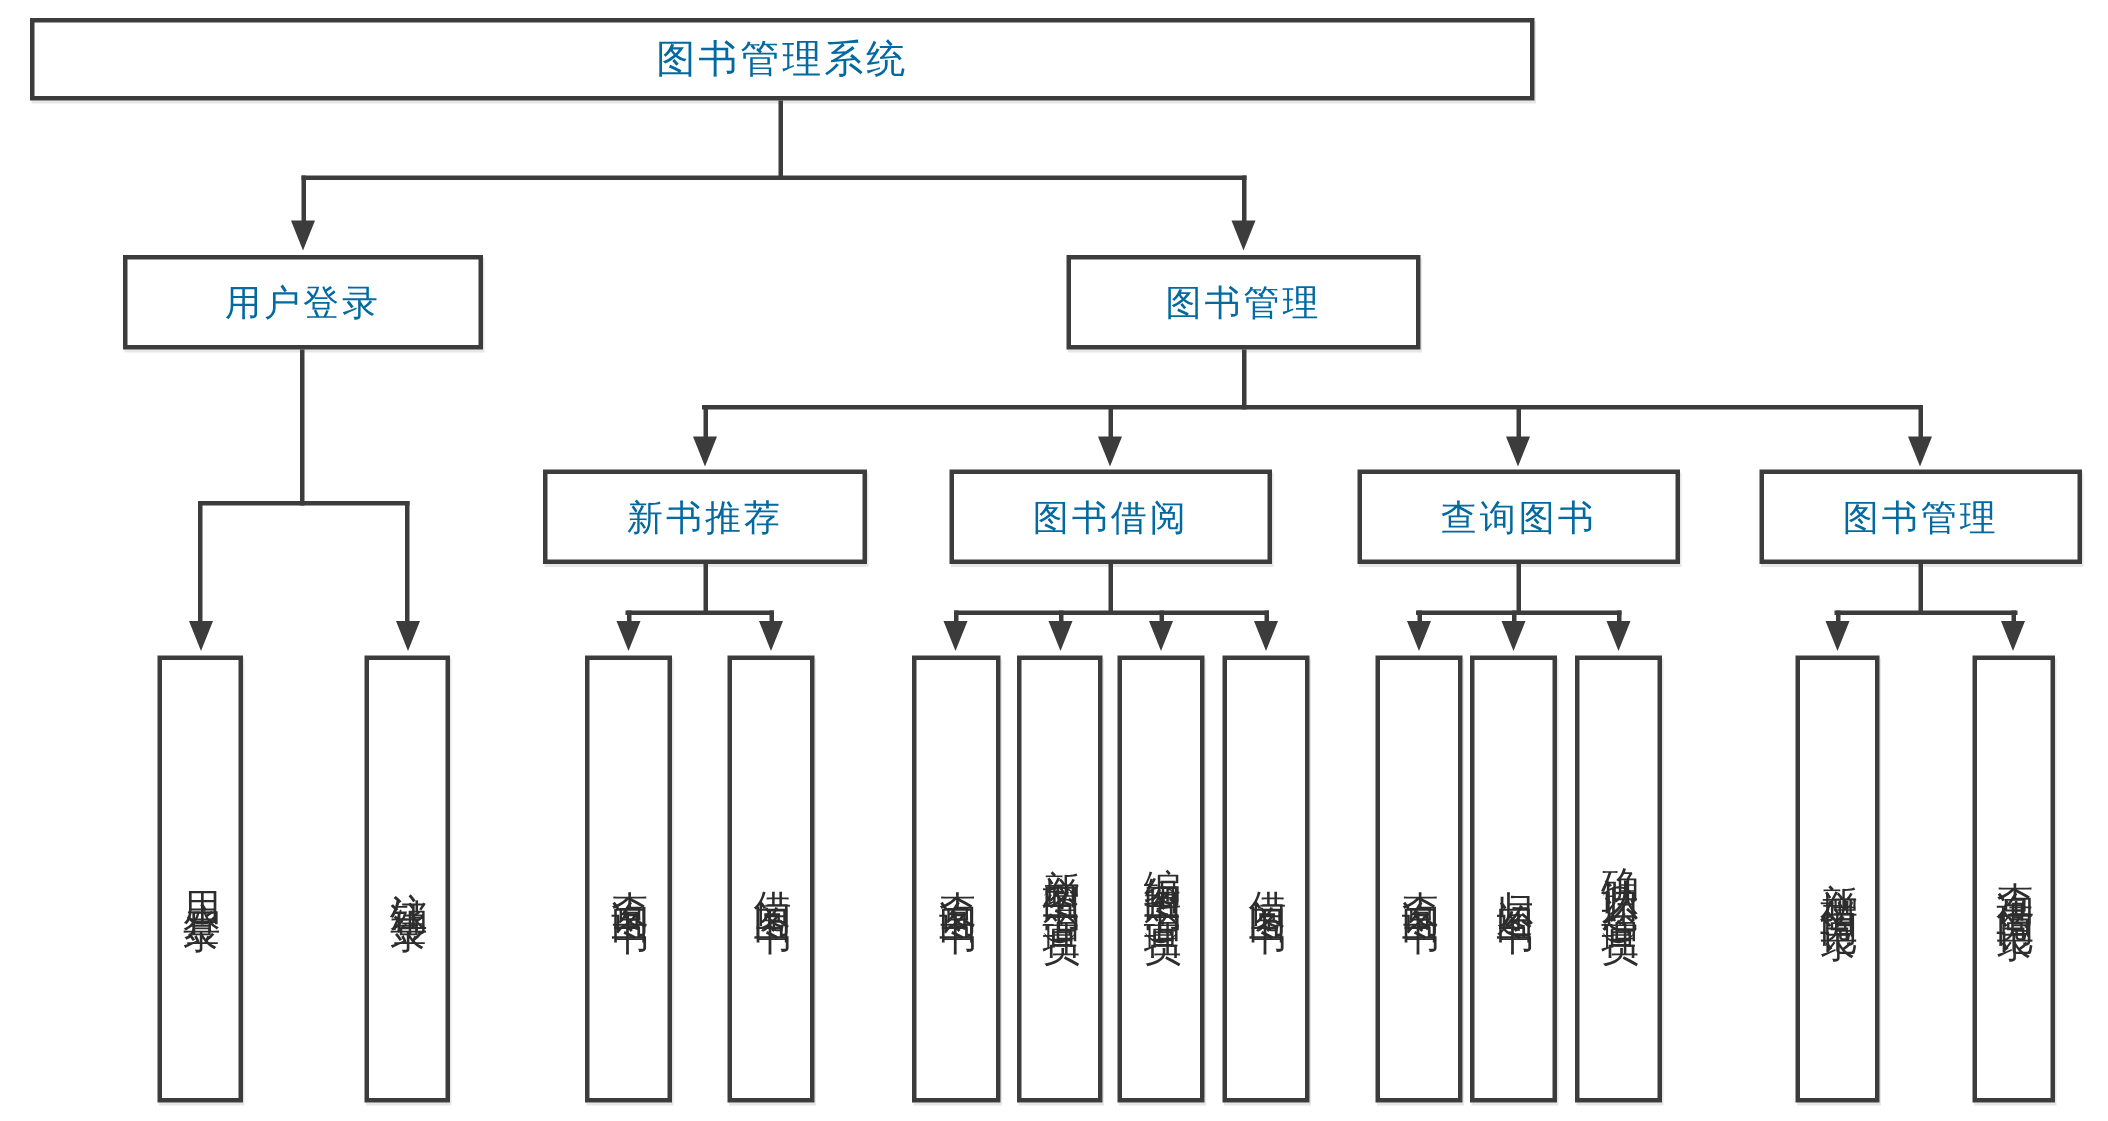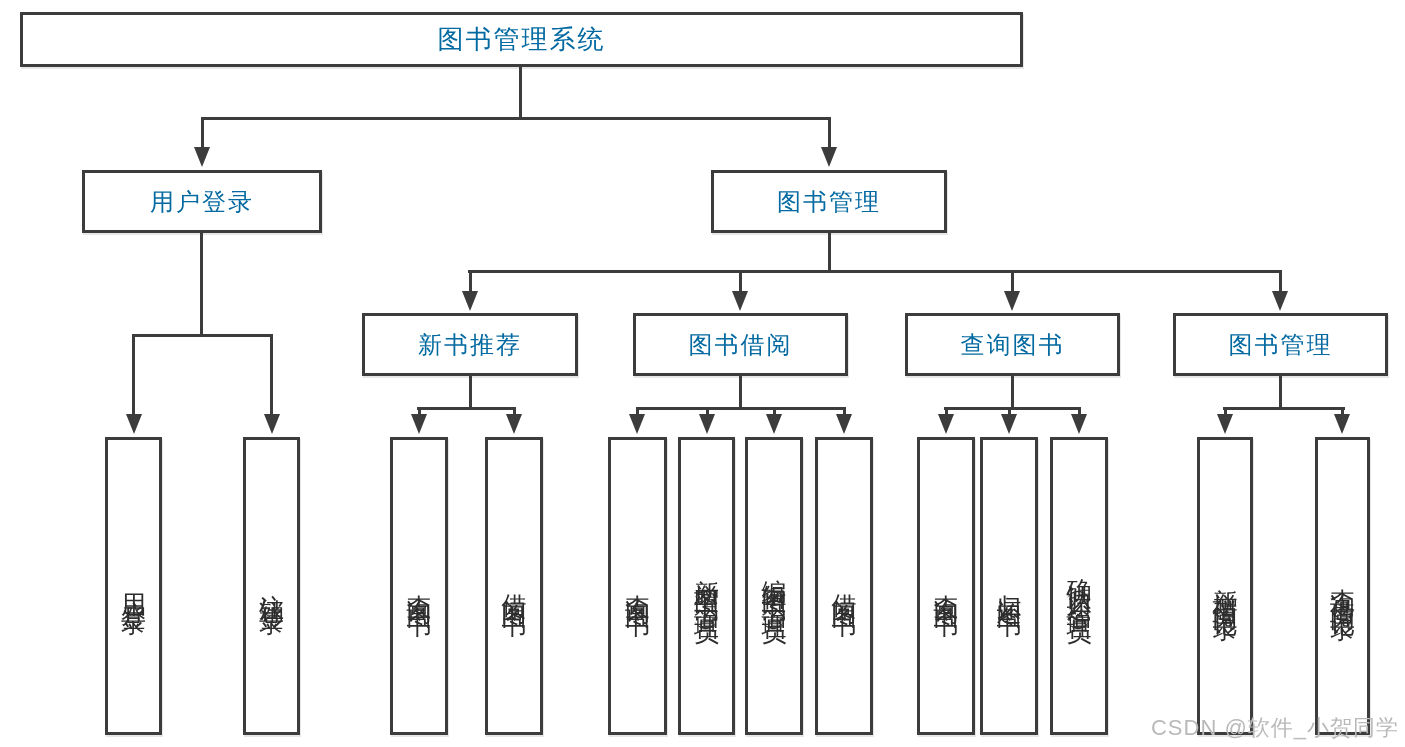--- a/index.html
+++ b/index.html
@@ -184,15 +184,14 @@
     <span>确认归还（管理员）</span>
   </div>
 
   <div class="vbox" style="left:1197px;top:437px;width:56px;height:298px">
     <span>新增借阅记录</span>
   </div>
   <div class="vbox" style="left:1315px;top:437px;width:55px;height:298px">
     <span>查询借阅记录</span>
   </div>
 
-  <div class="watermark">CSDN @软件_小贺同学</div>
 
 </div>
 
 </body></html>

